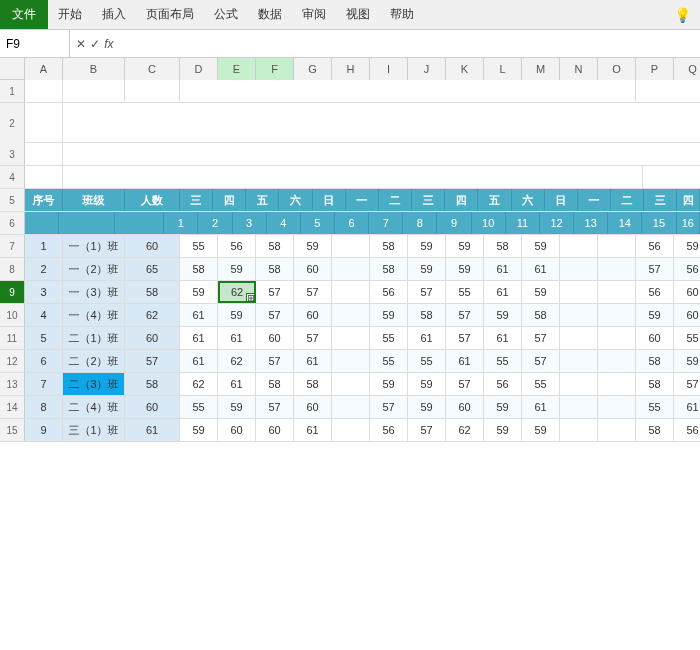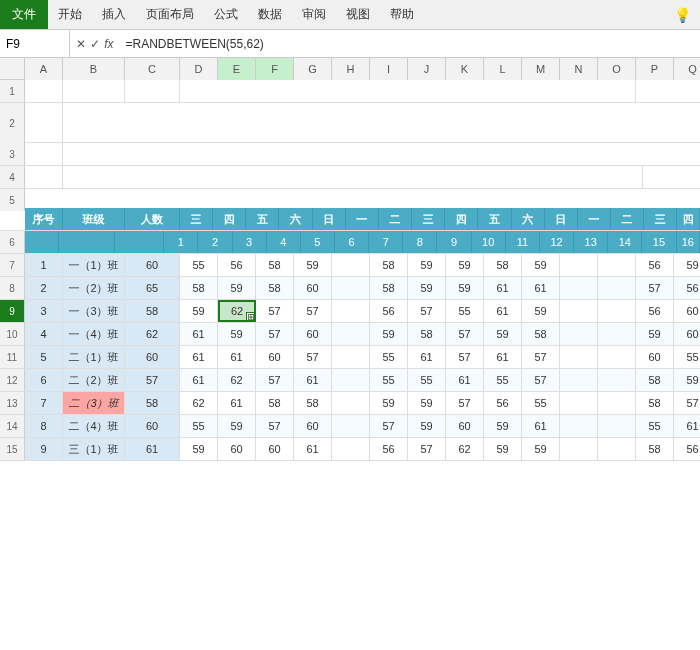--- a/index.html
+++ b/index.html
@@ -21,21 +21,21 @@
     .formula-input { flex: 1; border: none; outline: none; padding: 0 6px; font-size: 12px; color: #333; }
 
     
     .spreadsheet-container { overflow: hidden; }
     .col-header-row { display: flex; height: 22px; background: #f2f2f2; border-bottom: 1px solid #ccc; }
     .row-num-header { width: 25px; min-width: 25px; border-right: 1px solid #ccc; display: flex; align-items: center; justify-content: center; font-size: 10px; color: #666; background: #f2f2f2; }
     .grid-row { display: flex; border-bottom: 1px solid #ddd; }
     .row-num { width: 25px; min-width: 25px; background: #f2f2f2; border-right: 1px solid #ccc; display: flex; align-items: center; justify-content: center; font-size: 10px; color: #666; height: 22px; }
     .row-num.selected { background: #1a7c1a; color: #fff; }
     .cell { display: flex; align-items: center; justify-content: center; border-right: 1px solid #ddd; font-size: 11px; height: 22px; color: #333; min-width: 0; overflow: hidden; }
-    .cell.header-cell { background: #4bacc6; color: #fff; font-weight: bold; border-right: 1px solid #3a9ab5; margin-top: 19px; }
+    .cell.header-cell { background: #4bacc6; color: #fff; font-weight: bold; border-right: 1px solid #3a9ab5; }
     .cell.sub-header { background: #4bacc6; color: #fff; border-right: 1px solid #3a9ab5; }
 
     .col-header { display: flex; align-items: center; justify-content: center; border-right: 1px solid #ccc; font-size: 11px; color: #555; background: #f2f2f2; height: 22px; }
     .col-header.selected-col { background: #c6efce; }
 
     
     .cell.data { background: #fff; }
 
     
     .cell.frozen { background: #d9e8f5; font-weight: 500; }
@@ -62,21 +62,20 @@
     </div>
   </div>
 
   <div class="formula-bar">
     <div class="cell-ref">F9</div>
     <div class="formula-icons">
       <span class="formula-icon">✕</span>
       <span class="formula-icon">✓</span>
       <span class="formula-icon" style="font-style:italic;">fx</span>
     </div>
-    <input class="formula-input" style="border: none; outline: none;" value="=RANDBETWEEN(55,62)">
   </div>
 
   <div class="spreadsheet-container">
 
     <div class="col-header-row">
       <div class="row-num-header"></div>
       <div class="col-header" style="width:38px;min-width:38px;">A</div>
       <div class="col-header" style="width:62px;min-width:62px;">B</div>
       <div class="col-header" style="width:55px;min-width:55px;">C</div>
       <div class="col-header" style="width:38px;min-width:38px;">D</div>
@@ -415,21 +414,21 @@
         <div class="cell data" style="width: 38px; min-width: 38px; background: rgb(245, 251, 255);">
           <span>58</span>
         </div>
         <div class="cell data" style="width: 38px; min-width: 38px; background: rgb(245, 251, 255);">
           <span>59</span>
         </div>
       </div>
       <div class="grid-row">
         <div class="row-num">13</div>
         <div class="cell frozen" style="width: 38px; min-width: 38px; background: rgb(217, 232, 245);">7</div>
-        <div class="cell frozen" style="width: 62px; min-width: 62px; background: #fca5a5; font-style: italic;">二（3）班</div>
+        <div class="cell frozen" style="width: 62px; min-width: 62px; background: #0ea5e9;">二（3）班</div>
         <div class="cell frozen" style="width: 55px; min-width: 55px; background: rgb(217, 232, 245);">58</div>
         <div class="cell data" style="width: 38px; min-width: 38px; background: rgb(255, 255, 255);">
           <span>62</span>
         </div>
         <div class="cell data" style="width: 38px; min-width: 38px; background: rgb(255, 255, 255);">
           <span>61</span>
         </div>
         <div class="cell data" style="width: 38px; min-width: 38px; background: rgb(255, 255, 255);">
           <span>58</span>
         </div>

